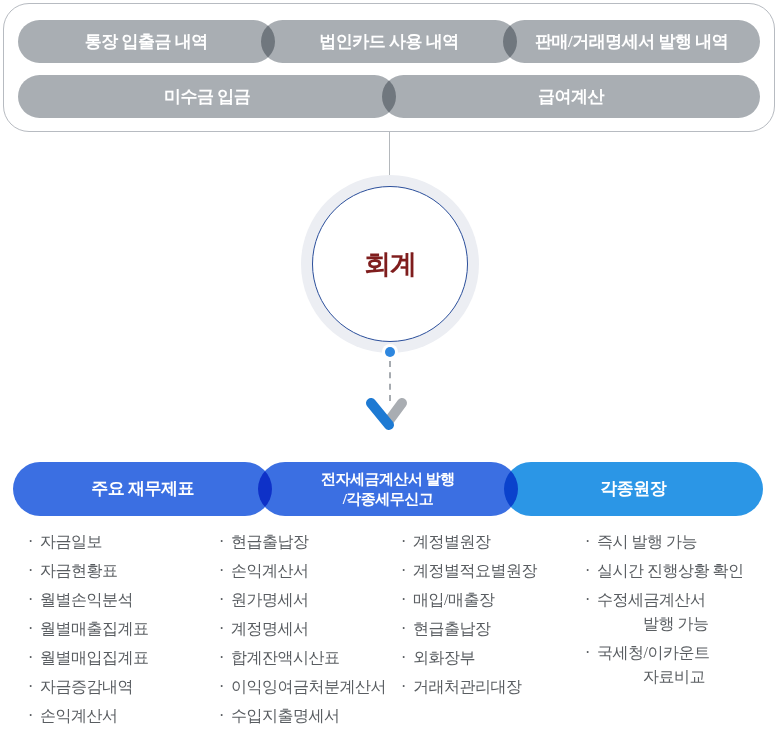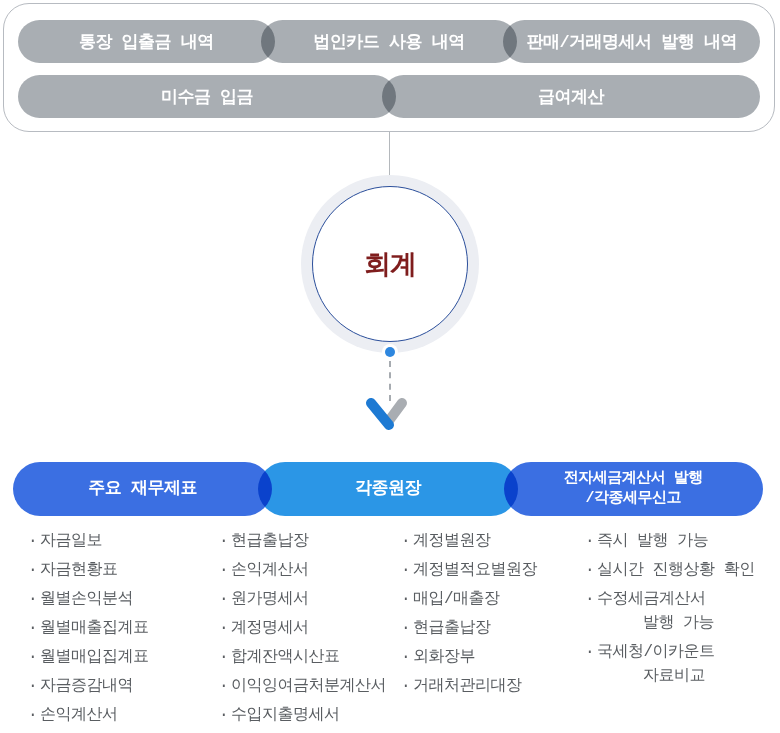--- a/index.html
+++ b/index.html
@@ -1,18 +1,18 @@
 <!DOCTYPE html>
 <html><head>
 <meta charset="utf-8">
 <style>
   html,body{margin:0;padding:0;background:#ffffff;}
   .canvas{
     position:relative;width:780px;height:733px;background:#ffffff;overflow:hidden;
-    font-family:Liberation Mono, monospace;
+    font-family:Liberation Serif, serif;
   }
 
   
   .input-panel{
     position:absolute;left:3px;top:3px;width:772px;height:129px;
     box-sizing:border-box;border:1px solid #b7bbc1;border-radius:26px;
     background:#ffffff;padding:16px 14px 14px 14px;
   }
   .pill-row{display:flex;height:43px;}
   .pill-row + .pill-row{margin-top:12px;}
@@ -96,27 +96,27 @@
 
   <svg class="chevron" width="50" height="40" viewBox="0 0 50 40">
     <line x1="40" y1="7" x2="26" y2="26" stroke="#a9adb2" stroke-width="10" stroke-linecap="round"></line>
     <line x1="9" y1="7" x2="27" y2="29" stroke="#1e7ad3" stroke-width="10" stroke-linecap="round"></line>
   </svg>
 
   <div class="header-row">
       <div class="header-pill" style="background: rgb(59, 111, 226);">
         <span>주요 재무제표</span>
       </div>
-      <div class="header-pill" style="background: rgb(43, 150, 230);">
-        <span>각종원장</span>
-      </div>
       <div class="header-pill two-line" style="background: rgb(59, 111, 226);">
         <span>전자세금계산서 발행</span>
         <span>/각종세무신고</span>
       </div>
+      <div class="header-pill" style="background: rgb(43, 150, 230);">
+        <span>각종원장</span>
+      </div>
     </div>
 
   <div id="output-lists">
       <div class="list-col">
         <div class="li">
           <span class="bullet">·</span>
           <div class="li-lines">
             <div class="li-line">자금일보</div>
           </div>
         </div>

